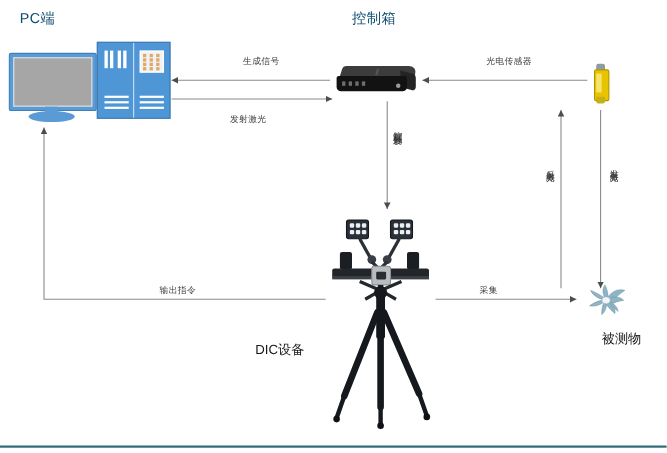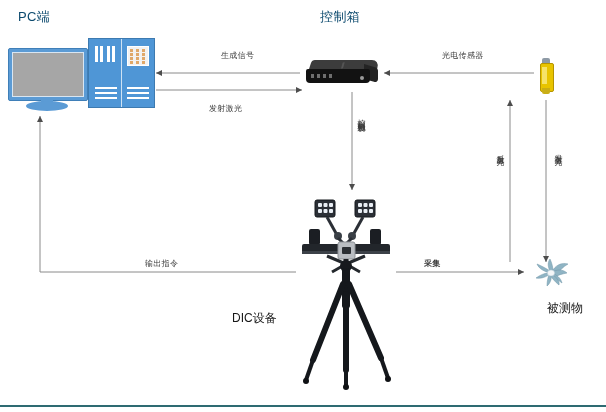--- a/index.html
+++ b/index.html
@@ -226,19 +226,19 @@
 
   <div class="lbl edge-lbl" style="left:221px;top:50px;">生成信号</div>
   <div class="lbl edge-lbl" style="left:209px;top:103px;">发射激光</div>
   <div class="lbl edge-lbl" style="left:442px;top:50px;">光电传感器</div>
 
   <div class="lbl vert-lbl" style="left:356px;top:113px;">控制相机触发</div>
   <div class="lbl vert-lbl" style="left:495px;top:148px;">反射激光</div>
   <div class="lbl vert-lbl" style="left:553px;top:148px;">发射激光</div>
 
   <div class="lbl edge-lbl" style="left:145px;top:258px;">输出指令</div>
-  <div class="lbl edge-lbl" style="left:424px;top:258px;font-weight:bold;">采集</div>
+  <div class="lbl edge-lbl" style="left:436px;top:258px;">采集</div>
 
   <div class="lbl node-lbl" style="left:232px;top:310px;text-align:center;">DIC设备</div>
   <div class="lbl node-lbl" style="left:527px;top:300px;margin-left:20px;">被测物</div>
 
   <div class="bottomrule"></div>
 </div>
 
 </body></html>

